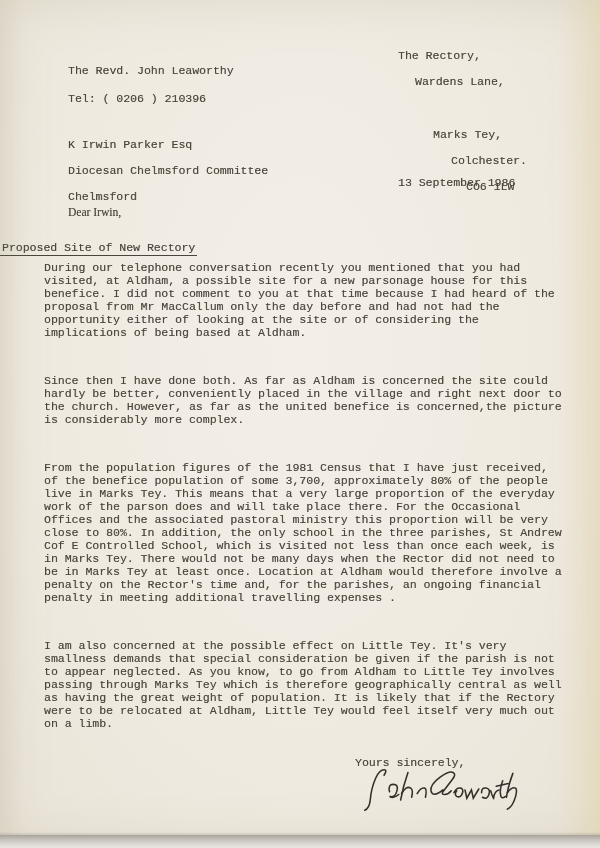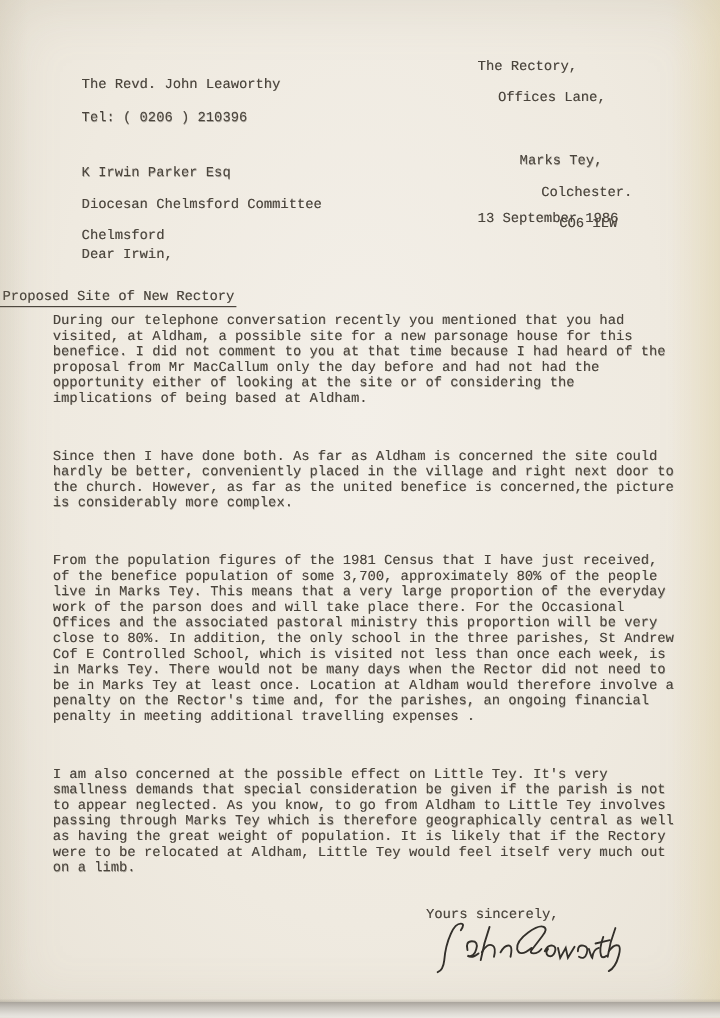--- a/index.html
+++ b/index.html
@@ -30,40 +30,40 @@
   .rectory{left:398px;top:36px;}
   .rectory div{white-space:pre;}
   .rectory div:nth-child(1){padding-left:0;}
   .rectory div:nth-child(2){padding-left:17px;}
   .rectory div:nth-child(3){padding-left:35px;margin-top:27px;}
   .rectory div:nth-child(4){padding-left:53px;font-family:Liberation Mono, monospace;}
   .rectory div:nth-child(5){padding-left:68px;}
   .tel{left:68px;top:92px;}
   .recipient{left:68px;top:125px;}
   .date{left:398px;top:176px;}
-  .salutation{left:68px;top:206px;}
+  .salutation{left:68px;top:206px;font-family:Liberation Serif, serif;}
   .subject-wrap{left:0;top:228px;width:588px;text-align:left;}
   .subject{display:inline-block;border-bottom:1px solid #4a443c;padding:0 2px 1px 2px;}
   .body-text{left:44px;top:248px;width:524px;height:500px;overflow:hidden;}
   .body-text p{margin:0 0 22px 0;}
   .valediction{left:355px;top:756px;}
   .signature{left:362px;top:766px;width:160px;height:46px;}
   .signature svg{display:block;}
   .copies{left:62px;top:805px;}
 </style>
 </head>
 <body>
 
 <div class="page">
 
   <div class="abs tw sender">The Revd. John Leaworthy</div>
 
   <div class="abs tw rectory">
     <div>The Rectory,</div>
-    <div>Offices Lane,</div>
+    <div>Wardens Lane,</div>
     <div>Marks Tey,</div>
     <div>Colchester.</div>
     <div>CO6 1LW</div>
   </div>
 
   <div class="abs tw tel">Tel: ( 0206 ) 210396</div>
 
   <div class="abs tw recipient">
     <div>K Irwin Parker Esq</div>
     <div>Diocesan Chelmsford Committee</div>

